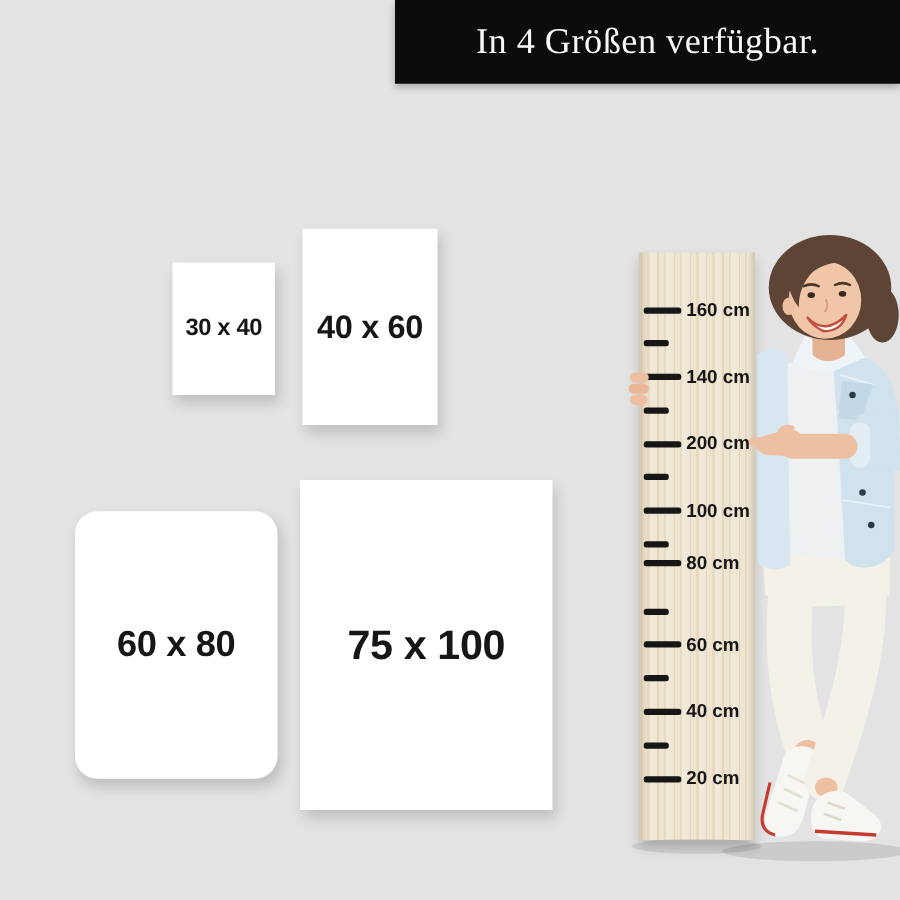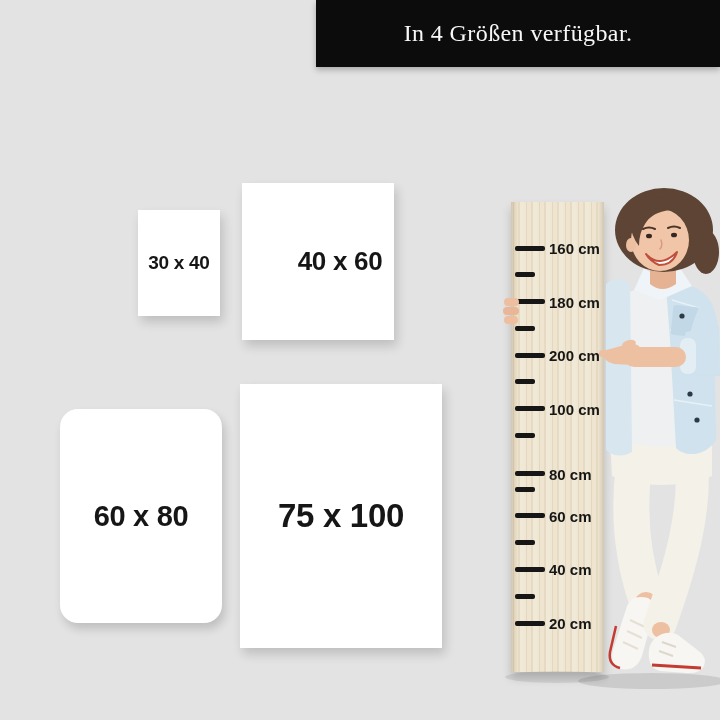--- a/index.html
+++ b/index.html
@@ -10,33 +10,33 @@
   }
   .banner{
     position:absolute;left:316px;top:0;width:404px;height:67px;
     background:var(--banner_bg,#0c0c0c);
     display:flex;align-items:center;justify-content:center;
     box-shadow:0 3px 6px rgba(0,0,0,.25);
   }
   .banner span{
     color:var(--banner_text,#f7f7f7);
     font-family:"Liberation Serif",serif;
-    font-size:24px;letter-spacing:.4px;white-space:nowrap;
+    font-size:29px;letter-spacing:.4px;white-space:nowrap;
   }
   .poster{
     position:absolute;background:var(--poster_bg,#ffffff);
     display:flex;align-items:center;justify-content:center;
     box-shadow:3px 6px 10px rgba(0,0,0,.16);
   }
   .poster span{
     color:var(--label_text,#161616);font-weight:bold;white-space:nowrap;
     letter-spacing:-0.3px;
   }
   .p1{left:138px;top:210px;width:82px;height:106px;}  .p1 span{font-size:19px;}
-  .p2{left:242px;top:183px;width:108px;height:157px;padding-left:44px;} .p2 span{font-size:26px;}
+  .p2{left:242px;top:183px;width:108px;height:157px;} .p2 span{font-size:26px;}
   .p3{left:60px; top:409px;width:162px;height:214px;border-radius:18px;} .p3 span{font-size:29px;}
   .p4{left:240px;top:384px;width:202px;height:264px;} .p4 span{font-size:33px;}
   .ruler{
     position:absolute;left:511px;top:202px;width:93px;height:470px;
     background:
       linear-gradient(90deg, rgba(110,85,50,.22), rgba(0,0,0,0) 7px, rgba(0,0,0,0) 86px, rgba(110,85,50,.22)),
       repeating-linear-gradient(90deg,
         var(--wood_light,#efe7d4) 0 2px, var(--wood_dark,#e3d7bd) 2px 3px,
         #eee4cf 3px 7px, #e6dac2 7px 9px, #f1e9d8 9px 13px);
     box-shadow:0 6px 9px rgba(0,0,0,.18);
@@ -73,32 +73,32 @@
   <div class="poster p4">
     <span>75 x 100</span>
   </div>
 
   <div class="ruler" id="ruler">
       <div class="tick major" style="top: 43.5px;">
         <span class="tick-label">160 cm</span>
       </div>
       <div class="tick" style="top: 70.29px;"></div>
       <div class="tick major" style="top: 97.08px;">
-        <span class="tick-label">180 cm</span>
+        <span class="tick-label">140 cm</span>
       </div>
       <div class="tick" style="top: 123.87px;"></div>
       <div class="tick major" style="top: 150.66px;">
         <span class="tick-label">200 cm</span>
       </div>
       <div class="tick" style="top: 177.45px;"></div>
       <div class="tick major" style="top: 204.24px;">
         <span class="tick-label">100 cm</span>
       </div>
       <div class="tick" style="top: 231.03px;"></div>
-      <div class="tick major" style="top: 269px;">
+      <div class="tick major" style="top: 246px;">
         <span class="tick-label">80 cm</span>
       </div>
       <div class="tick" style="top: 284.61px;"></div>
       <div class="tick major" style="top: 311.4px;">
         <span class="tick-label">60 cm</span>
       </div>
       <div class="tick" style="top: 338.19px;"></div>
       <div class="tick major" style="top: 364.98px;">
         <span class="tick-label">40 cm</span>
       </div>

